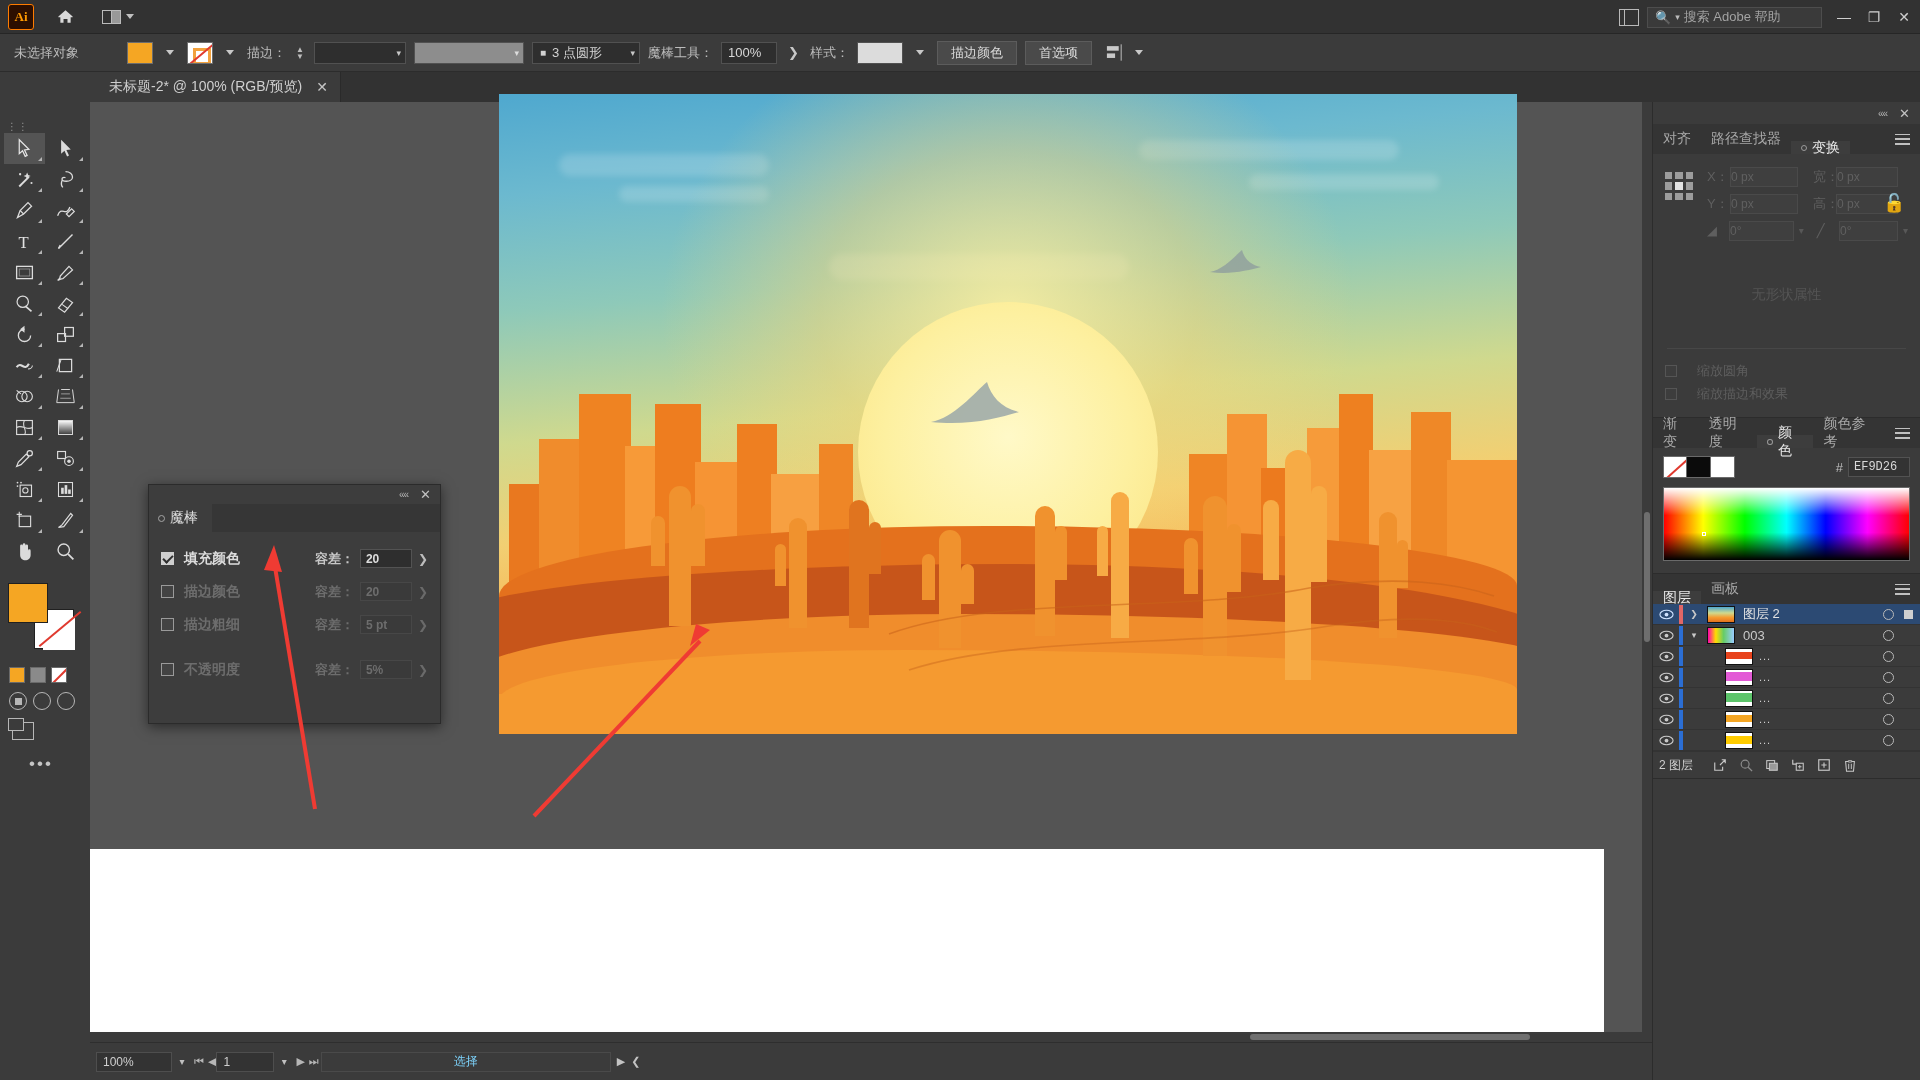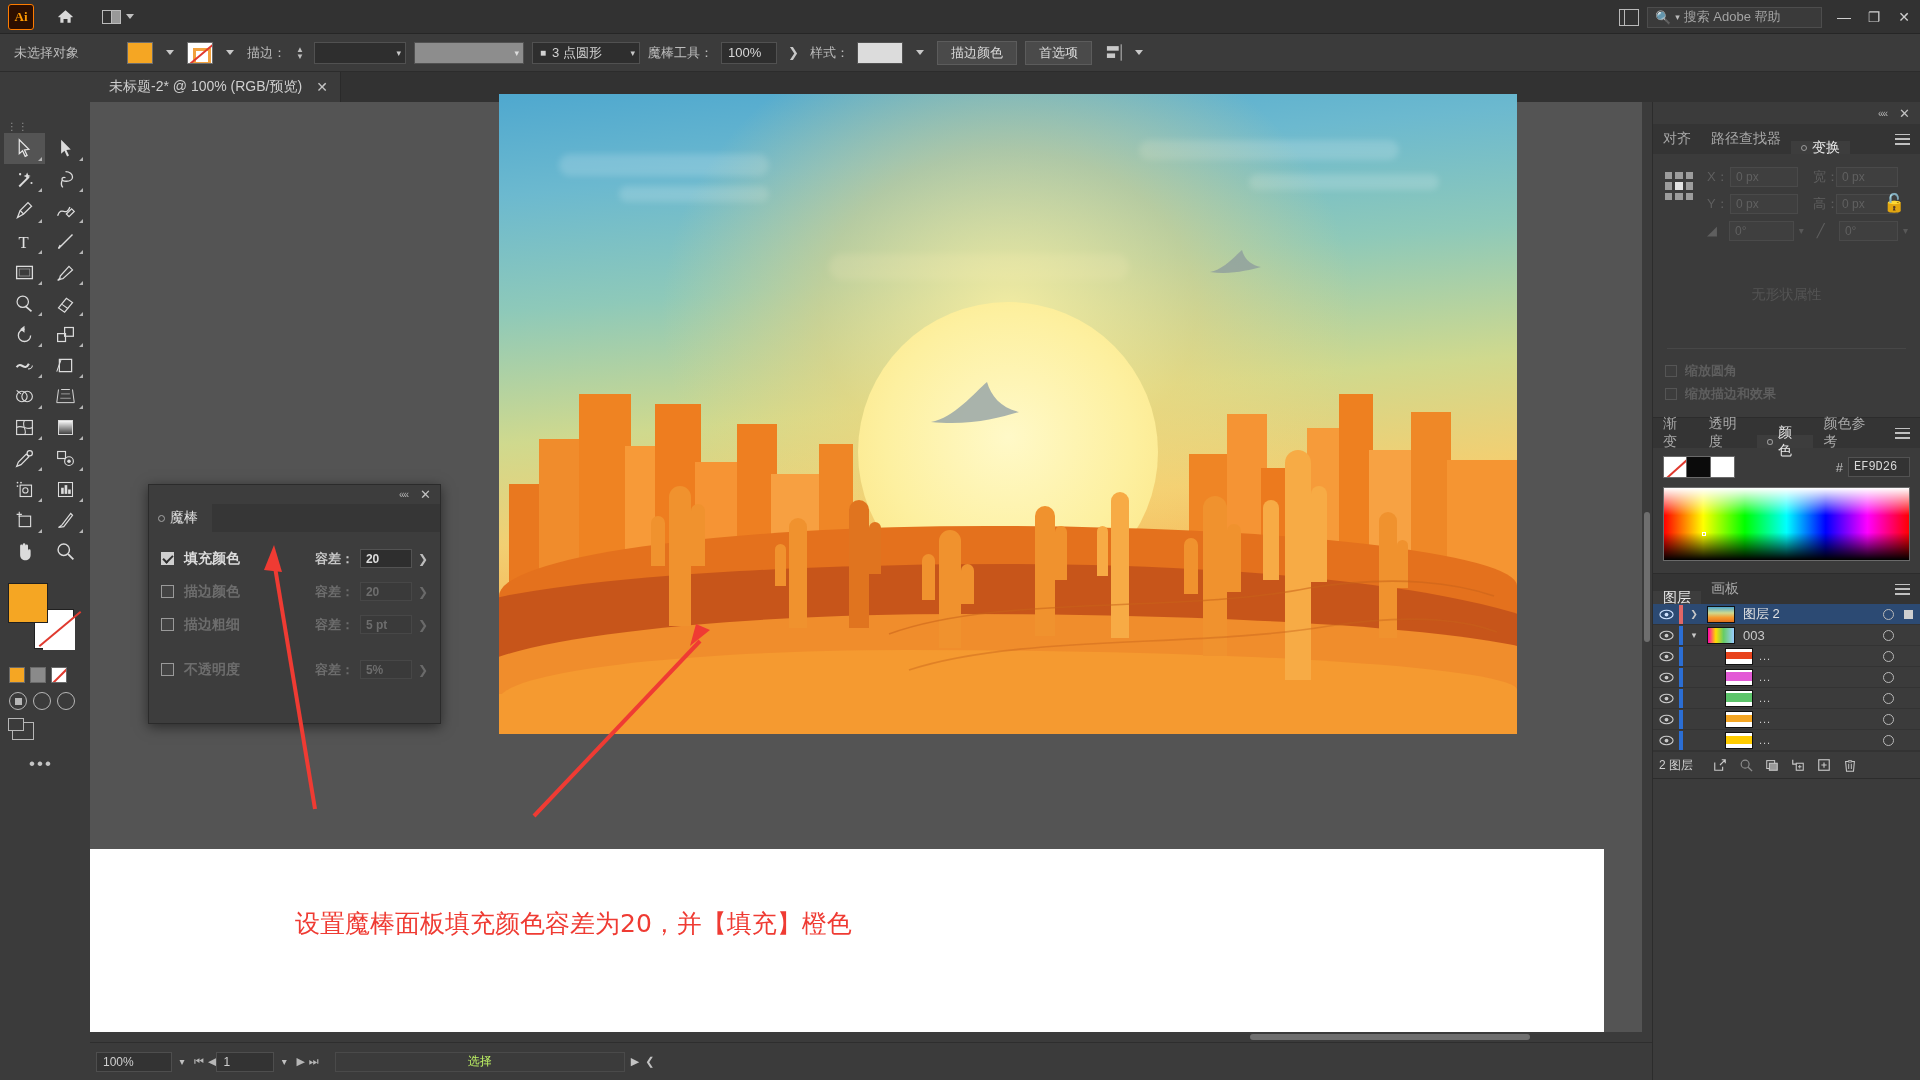--- a/index.html
+++ b/index.html
@@ -197,22 +197,22 @@
     display:flex;align-items:center;gap:0;border-top:1px solid #2e2e2e;padding-left:6px;
   }
   .sb-zoom{
     width:76px;height:20px;background:#333;border:1px solid #4e4e4e;color:#cfcfcf;font-size:12px;
     display:flex;align-items:center;padding-left:6px;
   }
   .sb-caret{width:20px;display:flex;align-items:center;justify-content:center;color:#c0c0c0;font-size:10px;}
   .sb-nav{display:flex;align-items:center;gap:4px;color:#b6b6b6;font-size:11px;margin-left:2px;}
   .sb-page{width:58px;height:20px;background:#333;border:1px solid #4e4e4e;color:#cfcfcf;font-size:12px;display:flex;align-items:center;padding-left:6px;}
   .sb-status{
-    margin-left:16px;height:20px;min-width:290px;background:#3b3b3b;border:1px solid #4a4a4a;
-    color:#bef264;font-size:12px;display:flex;align-items:center;justify-content:center;position:relative;
+    margin-left:2px;height:20px;min-width:290px;background:#3b3b3b;border:1px solid #4a4a4a;
+    color:#7dd3fc;font-size:12px;display:flex;align-items:center;justify-content:center;position:relative;
   }
   .sb-tri{color:#c3c3c3;font-size:11px;margin-left:6px;}
   .hscroll{
     position:absolute;left:90px;bottom:38px;right:268px;height:10px;background:#3b3b3b;
   }
   .hscroll i{position:absolute;left:1160px;top:2px;width:280px;height:6px;background:#6e6e6e;border-radius:3px;display:block;}
   .vscroll{position:absolute;right:268px;top:102px;bottom:48px;width:10px;background:#3b3b3b;}
   .vscroll i{position:absolute;left:2px;top:410px;width:6px;height:130px;background:#6e6e6e;border-radius:3px;display:block;}
 
   
@@ -258,27 +258,27 @@
   .burger{width:15px;height:11px;display:flex;flex-direction:column;justify-content:space-between;}
   .burger u{display:block;height:1.5px;background:#c0c0c0;}
 
   
   .tp-body{padding:9px 12px 12px 12px;position:relative;min-height:250px;}
   .tp-grid9{position:absolute;left:12px;top:18px;width:28px;height:28px;display:grid;grid-template-columns:repeat(3,1fr);grid-template-rows:repeat(3,1fr);gap:3px;}
   .tp-grid9 i{background:#9c9c9c;display:block;}
   .tp-grid9 i.c{background:#e2e2e2;}
   .tp-fieldrow{display:flex;align-items:center;gap:5px;margin-left:42px;height:27px;}
   .tp-lbl{color:#5f5f5f;font-size:13px;width:18px;}
-  .tp-in{width:68px;height:20px;background:#3f3f3f;border:1px solid #4a4a4a;color:#606060;font-size:12px;display:flex;align-items:center;padding-left:5px;}
+  .tp-in{width:68px;height:20px;background:#3f3f3f;border:1px solid #4a4a4a;color:#606060;font-size:12px;display:flex;align-items:center;}
   .tp-in.sm{width:62px;}
   .tp-link{position:absolute;right:14px;top:38px;color:#6a6a6a;font-size:18px;}
   .tp-caret{color:#585858;font-size:10px;}
   .tp-empty{color:#545454;font-size:14px;text-align:center;margin-top:42px;}
   .tp-sep{height:1px;background:#474747;margin:44px 2px 10px 2px;}
-  .tp-chk{display:flex;align-items:center;gap:8px;height:23px;color:#5e5e5e;font-size:13px;font-weight:bold;}
+  .tp-chk{display:flex;align-items:center;gap:20px;height:23px;color:#5e5e5e;font-size:13px;}
   .tp-chk .cbox{width:12px;height:12px;border-color:#555;background:#3d3d3d;margin:0;}
 
   
   .cp-body{padding:8px 10px 12px 10px;}
   .cp-row1{display:flex;align-items:center;gap:0;}
   .cp-none{width:24px;height:22px;background:#fff;border:1px solid #6a6a6a;position:relative;overflow:hidden;}
   .cp-none:after{content:"";position:absolute;left:-4px;top:10px;width:36px;height:2px;background:#e03a2f;transform:rotate(-42deg);}
   .cp-blk{width:24px;height:22px;background:#0b0b0b;border:1px solid #6a6a6a;border-left:none;}
   .cp-wht{width:24px;height:22px;background:#fff;border:1px solid #6a6a6a;border-left:none;}
   .cp-hexwrap{margin-left:auto;display:flex;align-items:center;gap:5px;}
@@ -681,21 +681,21 @@
       </svg>
 
     </div>
 
     <div class="vscroll" style="right:0;top:0;bottom:0">
         <i></i>
       </div>
   </div>
 
   <div class="anno-panel">
-    <div class="anno-text"><br><span>设置魔棒面板填充颜色容差为20，并【填充】橙色</span></div>
+    <div class="anno-text"><br></div>
   </div>
 
   <svg class="arrow-svg">
     <g>
       <line x1="225" y1="707" x2="184" y2="459" stroke="#ef3b33" stroke-width="4"></line>
       <polygon points="184,443 192,470 174,468" fill="#ef3b33"></polygon>
     </g>
     <g>
       <line x1="444" y1="714" x2="610" y2="539" stroke="#ef3b33" stroke-width="4"></line>
       <polygon points="620,528 600,544 606,522" fill="#ef3b33"></polygon>

